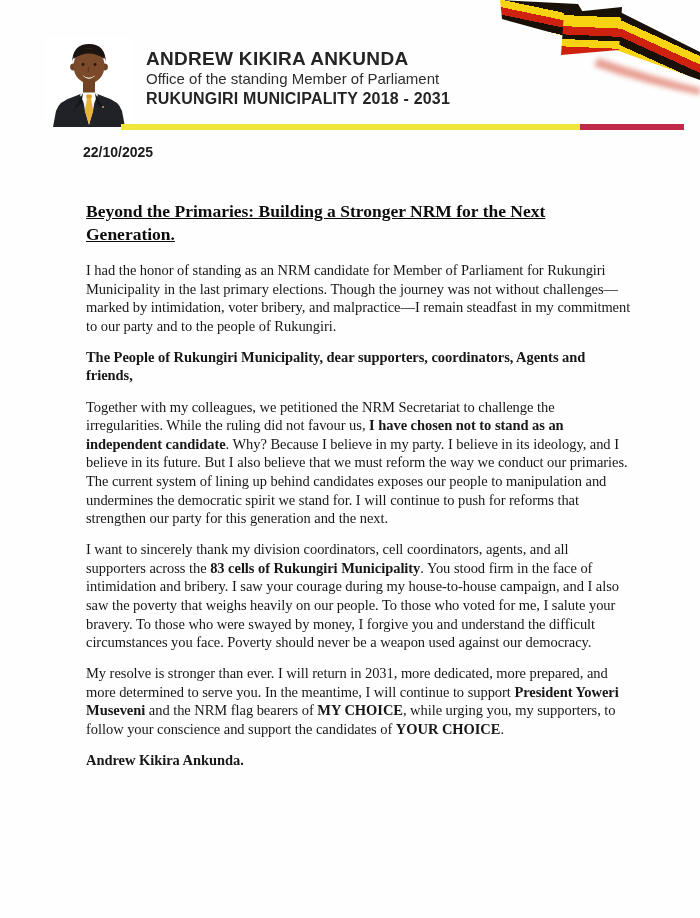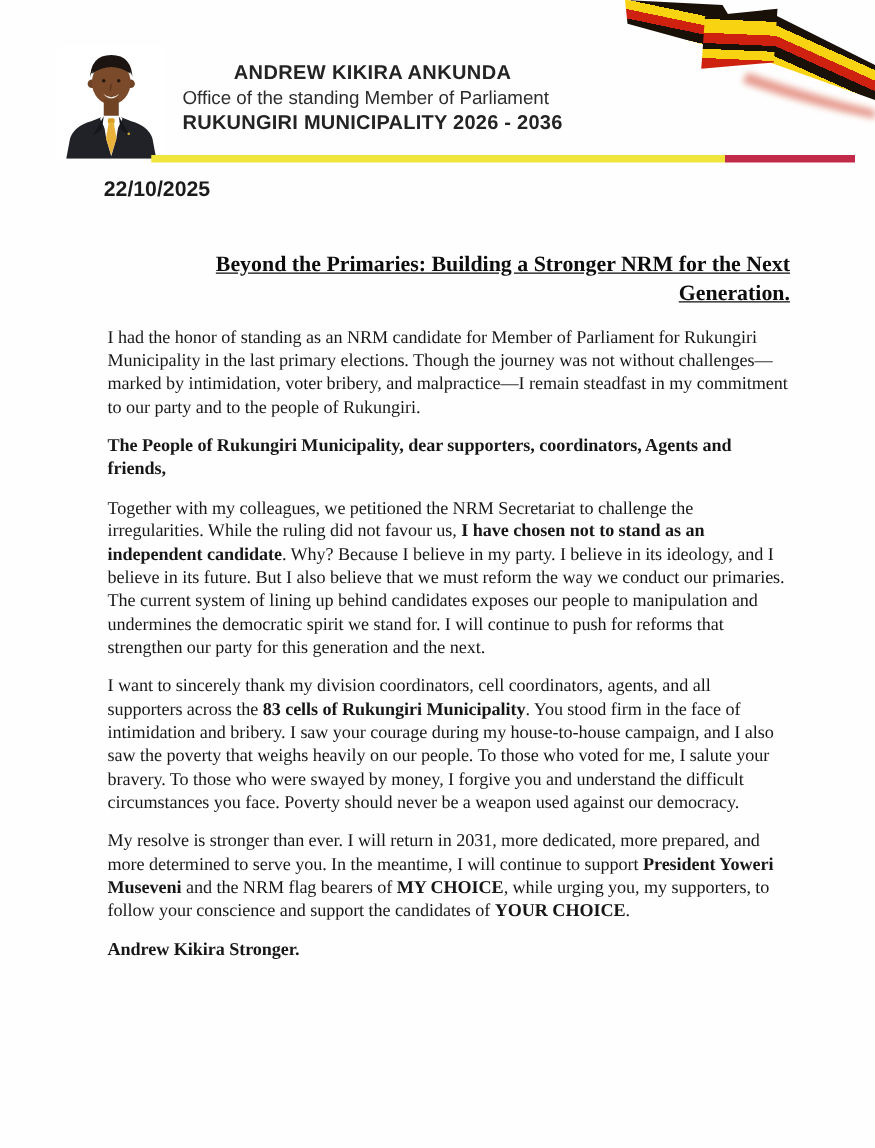--- a/index.html
+++ b/index.html
@@ -16,38 +16,38 @@
     position:relative;
     width:700px;height:918px;
     background:#fefefe;
     overflow:hidden;
     font-family:"Liberation Serif", serif;
     color:var(--text-dark);
   }
   
   .photo{position:absolute;left:45px;top:37px;width:88px;height:90px;}
   .head-text{position:absolute;left:146px;top:49px;font-family:"Liberation Sans", sans-serif;color:#242424;}
-  .head-name{font-weight:700;font-size:16px;line-height:20px;letter-spacing:.3px;text-align:center;}
+  .head-name{font-weight:700;font-size:19px;line-height:20px;letter-spacing:.3px;}
   .head-office{font-weight:400;font-size:15px;line-height:20px;color:#2d2d2d;}
   .head-const{font-weight:700;font-size:16px;line-height:20px;letter-spacing:.2px;}
   .rule{position:absolute;left:121px;top:124px;width:563px;height:6px;display:flex;}
   .rule-yellow{width:459px;background:var(--accent-yellow);}
   .rule-crimson{flex:1;background:var(--accent-crimson);}
   .ribbon{position:absolute;left:490px;top:0;width:210px;height:100px;}
   .date{
     position:absolute;left:83px;top:141px;
     font-family:"Liberation Sans", sans-serif;
-    font-weight:700;font-size:17px;line-height:22px;color:#1b1b1b;
+    font-weight:700;font-size:14px;line-height:22px;color:#1b1b1b;
   }
   
   .letter{position:absolute;left:86px;top:200px;width:546px;}
   .title{
     margin:0 0 15px 0;
     font-size:17.5px;line-height:23px;font-weight:700;
-    text-align:right;text-decoration:underline;color:#0d0d0d;
+    text-align:left;text-decoration:underline;color:#0d0d0d;
   }
   .para{
     margin:0 0 12.5px 0;
     font-size:14.5px;line-height:18.6px;
     letter-spacing:-0.05px;color:#171717;
   }
   .para b{font-weight:700;}
 </style>
 </head>
 <body>
@@ -75,21 +75,21 @@
       <rect x="41.3" y="57.5" width="5.4" height="4.2" rx="1.2" fill="#d9a026"></rect>
       <path d="M42 61 L46 61 L48.2 74 L44 87 L39.8 74 Z" fill="#e9b23a"></path>
       <path d="M38 56 L29 72 L36.5 66.5 Z" fill="#16171c"></path>
       <path d="M50 56 L59 72 L51.5 66.5 Z" fill="#16171c"></path>
       <circle cx="58" cy="70" r="1.1" fill="#c9a23a"></circle>
     </svg>
 
     <div class="head-text">
       <div class="head-name">ANDREW KIKIRA ANKUNDA</div>
       <div class="head-office">Office of the standing Member of Parliament</div>
-      <div class="head-const">RUKUNGIRI MUNICIPALITY 2026 - 2036</div>
+      <div class="head-const">RUKUNGIRI MUNICIPALITY 2018 - 2031</div>
     </div>
 
     <svg class="ribbon" viewBox="0 0 210 100" aria-hidden="true">
       <defs>
         <linearGradient id="gA" gradientUnits="userSpaceOnUse" x1="58" y1="2" x2="49" y2="45">
           <stop offset="0" style="stop-color:var(--flag-black)"></stop>
             <stop offset=".1666" style="stop-color:var(--flag-black)"></stop>
           <stop offset=".1666" style="stop-color:var(--flag-yellow)"></stop>
             <stop offset=".3333" style="stop-color:var(--flag-yellow)"></stop>
           <stop offset=".3333" style="stop-color:var(--flag-red)"></stop>
@@ -152,17 +152,17 @@
   </header>
 
   <main class="letter">
     <h1 class="title">Beyond the Primaries: Building a Stronger NRM for the Next Generation.</h1>
     <div>
         <p class="para"><span>I had the honor of standing as an NRM candidate for Member of Parliament for Rukungiri Municipality in the last primary elections. Though the journey was not without challenges—marked by intimidation, voter bribery, and malpractice—I remain steadfast in my commitment to our party and to the people of Rukungiri.</span></p>
         <p class="para"><b>The People of Rukungiri Municipality, dear supporters, coordinators, Agents and friends,</b></p>
         <p class="para"><span>Together with my colleagues, we petitioned the NRM Secretariat to challenge the irregularities. While the ruling did not favour us, </span><b>I have chosen not to stand as an independent candidate</b><span>. Why? Because I believe in my party. I believe in its ideology, and I believe in its future. But I also believe that we must reform the way we conduct our primaries. The current system of lining up behind candidates exposes our people to manipulation and undermines the democratic spirit we stand for. I will continue to push for reforms that strengthen our party for this generation and the next.</span></p>
         <p class="para"><span>I want to sincerely thank my division coordinators, cell coordinators, agents, and all supporters across the </span><b>83 cells of Rukungiri Municipality</b><span>. You stood firm in the face of intimidation and bribery. I saw your courage during my house-to-house campaign, and I also saw the poverty that weighs heavily on our people. To those who voted for me, I salute your bravery. To those who were swayed by money, I forgive you and understand the difficult circumstances you face. Poverty should never be a weapon used against our democracy.</span></p>
         <p class="para"><span>My resolve is stronger than ever. I will return in 2031, more dedicated, more prepared, and more determined to serve you. In the meantime, I will continue to support </span><b>President Yoweri Museveni</b><span> and the NRM flag bearers of </span><b>MY CHOICE</b><span>, while urging you, my supporters, to follow your conscience and support the candidates of </span><b>YOUR CHOICE</b><span>.</span></p>
-        <p class="para"><b>Andrew Kikira Stronger.</b></p>
+        <p class="para"><b>Andrew Kikira Ankunda.</b></p>
       </div>
   </main>
 
 </div>
 
 </body></html>

